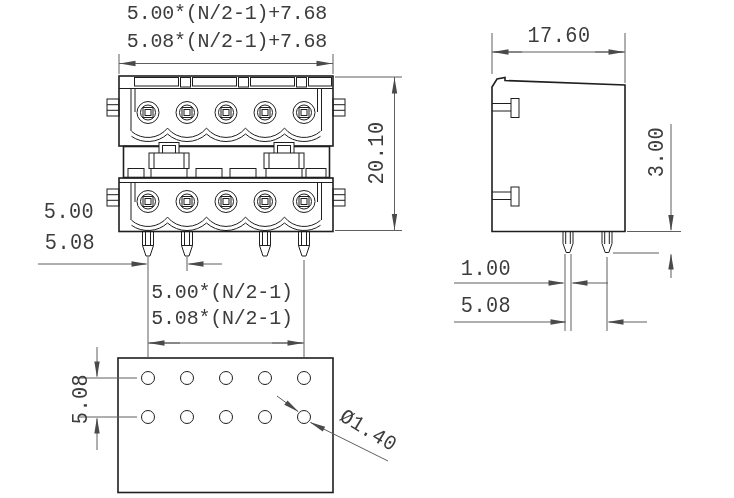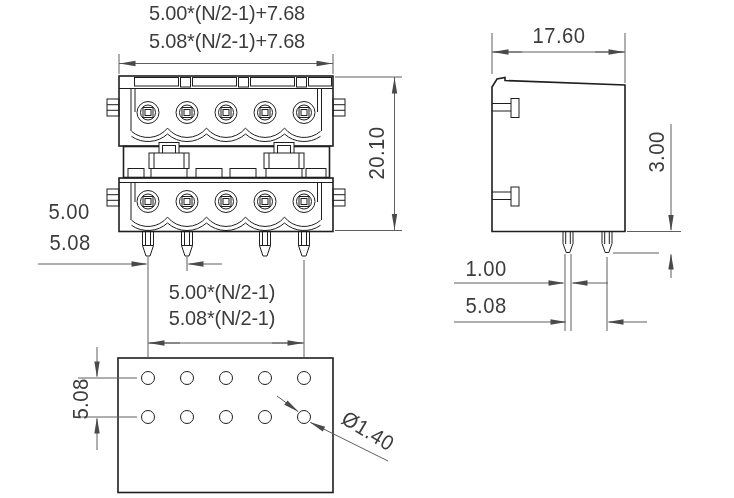--- a/index.html
+++ b/index.html
@@ -1,18 +1,18 @@
 <!DOCTYPE html>
 <html style="--c-bg: #ffffff; --c-line: #1f1f1f; --c-dim: #5f5f5f; --c-text: #3c3c3c;"><head>
 <meta charset="utf-8">
 <style>
   :root{ --c-bg:#ffffff; --c-line:#1f1f1f; --c-dim:#5f5f5f; --c-text:#3c3c3c; }
   html,body{margin:0;padding:0;background:var(--c-bg,#fff);}
   #stage{position:relative;width:734px;height:498px;background:var(--c-bg,#fff);
-         font-family:Liberation Sans, sans-serif;overflow:hidden;}
+         font-family:Liberation Mono, monospace;overflow:hidden;}
   svg{position:absolute;left:0;top:0;}
   .obj {fill:none;stroke:var(--c-line,#1f1f1f);stroke-width:1.6;}
   .obj2{fill:none;stroke:var(--c-line,#1f1f1f);stroke-width:1;}
   .objf{fill:#fff;stroke:var(--c-line,#1f1f1f);stroke-width:1;}
   .dim {fill:none;stroke:var(--c-dim,#5f5f5f);stroke-width:1;}
   .lbl{position:absolute;color:var(--c-text,#3c3c3c);font-size:22px;white-space:nowrap;
        letter-spacing:0.5px;transform:translate(-50%,-50%) scaleX(.92);}
   .formula{font-size:21px;transform:translate(-50%,-50%) scaleX(.95);letter-spacing:-0.2px;}
   .rot-ccw{transform:translate(-50%,-50%) rotate(-90deg) scaleX(.92);}
   .rot-lead{font-size:21px;transform:translate(-50%,-50%) rotate(31deg) scaleX(.95);}

